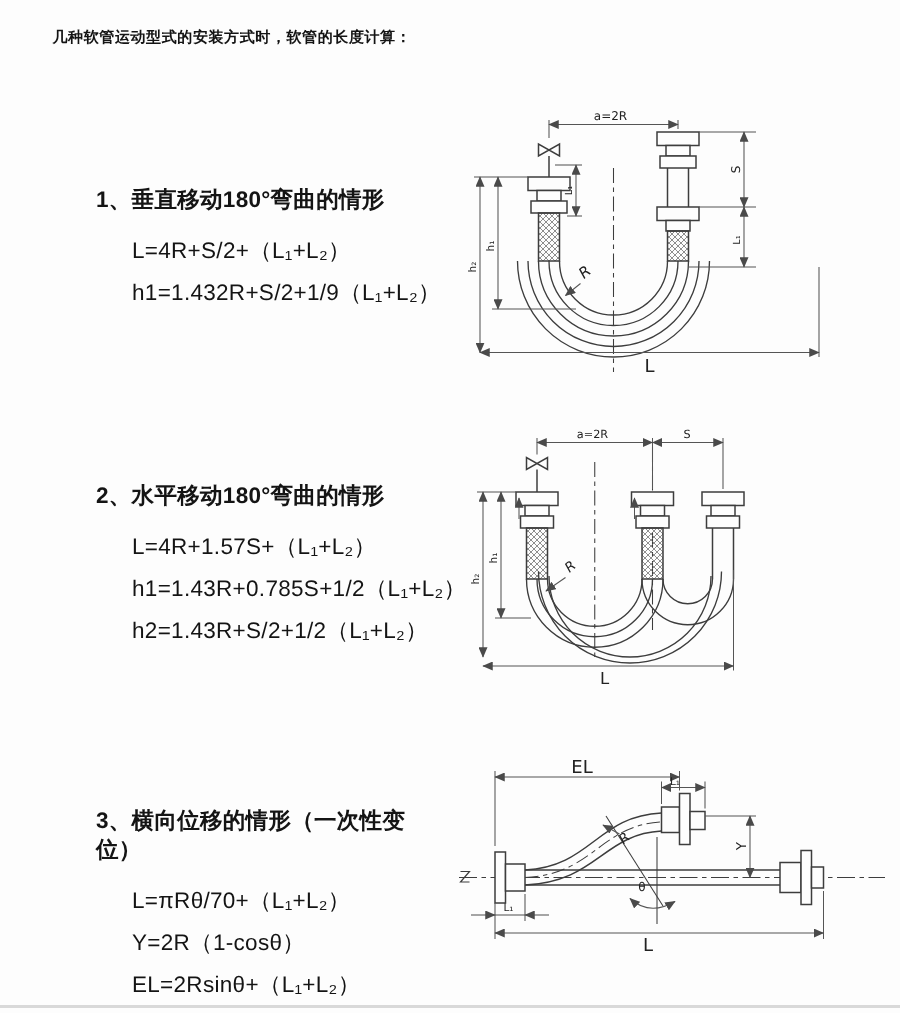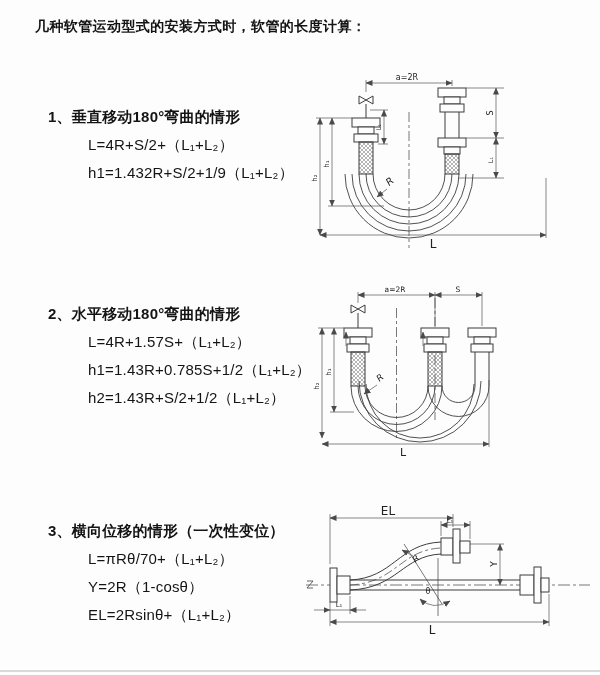--- a/index.html
+++ b/index.html
@@ -4,24 +4,24 @@
 <style>
   html,body{margin:0;padding:0;}
   body{
     width:600px;height:675px;position:relative;overflow:hidden;
     background:#fdfdfd;color:#141414;
     font-family:"Liberation Sans","DejaVu Sans",sans-serif;
   }
   .page{position:absolute;inset:0;background:#fdfdfd;}
   .title{
     position:absolute;left:35px;top:18px;width:540px;
-    font-size:14px;font-weight:600;letter-spacing:.4px;
+    font-size:10px;font-weight:600;letter-spacing:.4px;
   }
   .sec{position:absolute;left:48px;width:260px;}
-  .sec-heading{font-size:15px;font-weight:600;margin:0;letter-spacing:.2px;}
+  .sec-heading{font-size:15px;font-weight:600;margin:16px;letter-spacing:.2px;}
   .formulas{margin:9px 0 0 0;padding:0;list-style:none;}
   .formulas li{
     font-size:15px;line-height:18px;margin:0 0 10px 40px;
     letter-spacing:.2px;white-space:nowrap;
   }
   #sec1{top:108px;}
   #sec2{top:305px;}
   #sec3{top:522px;}
   .dwg{position:absolute;}
   #dwg1{left:306px;top:66px;}

